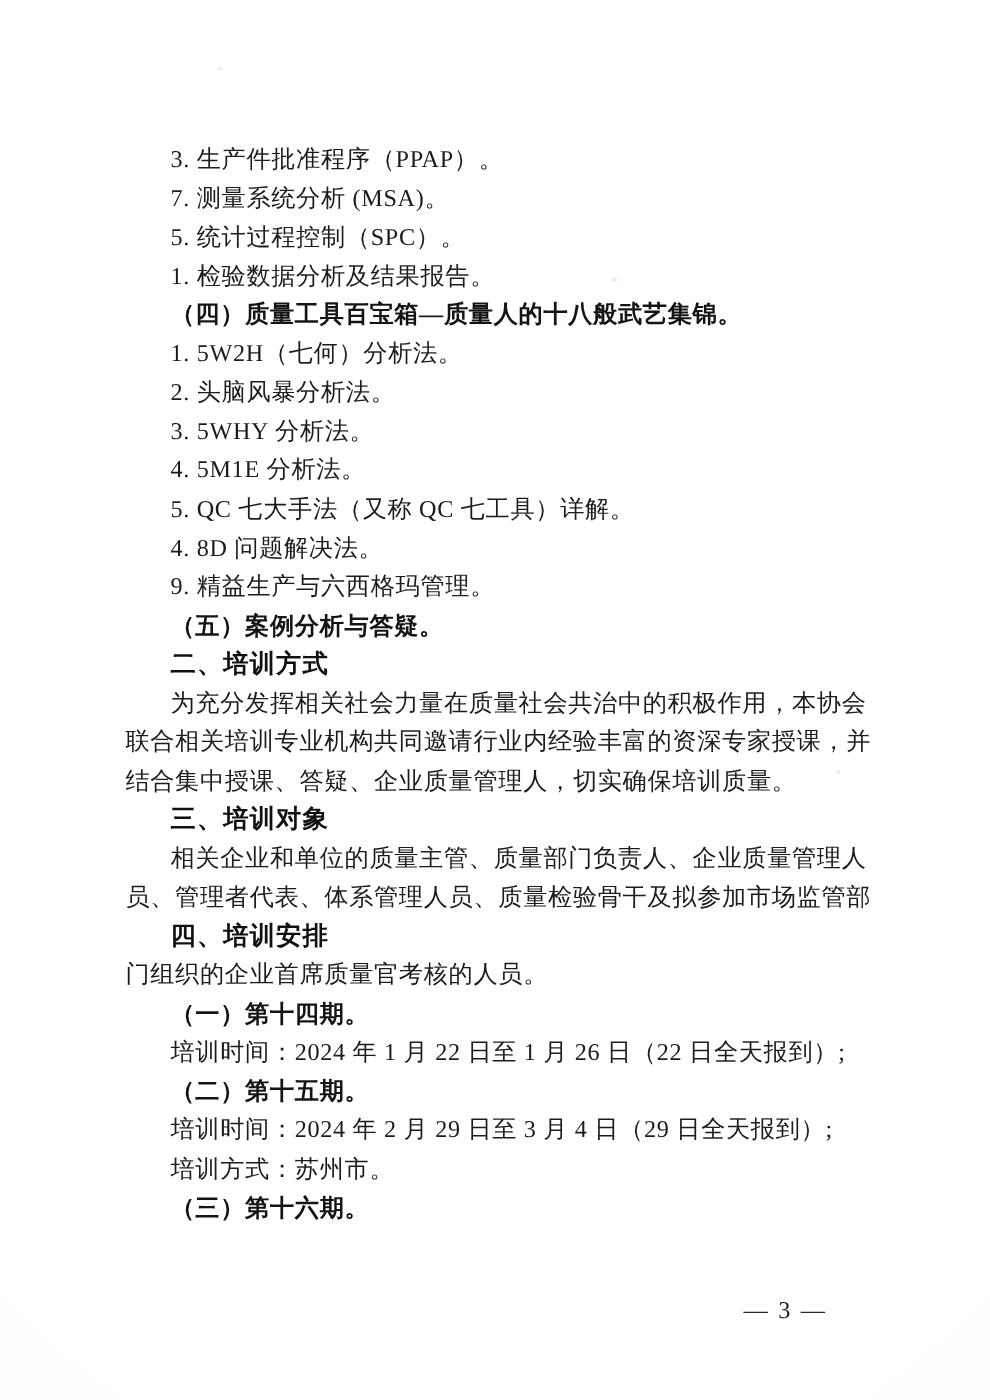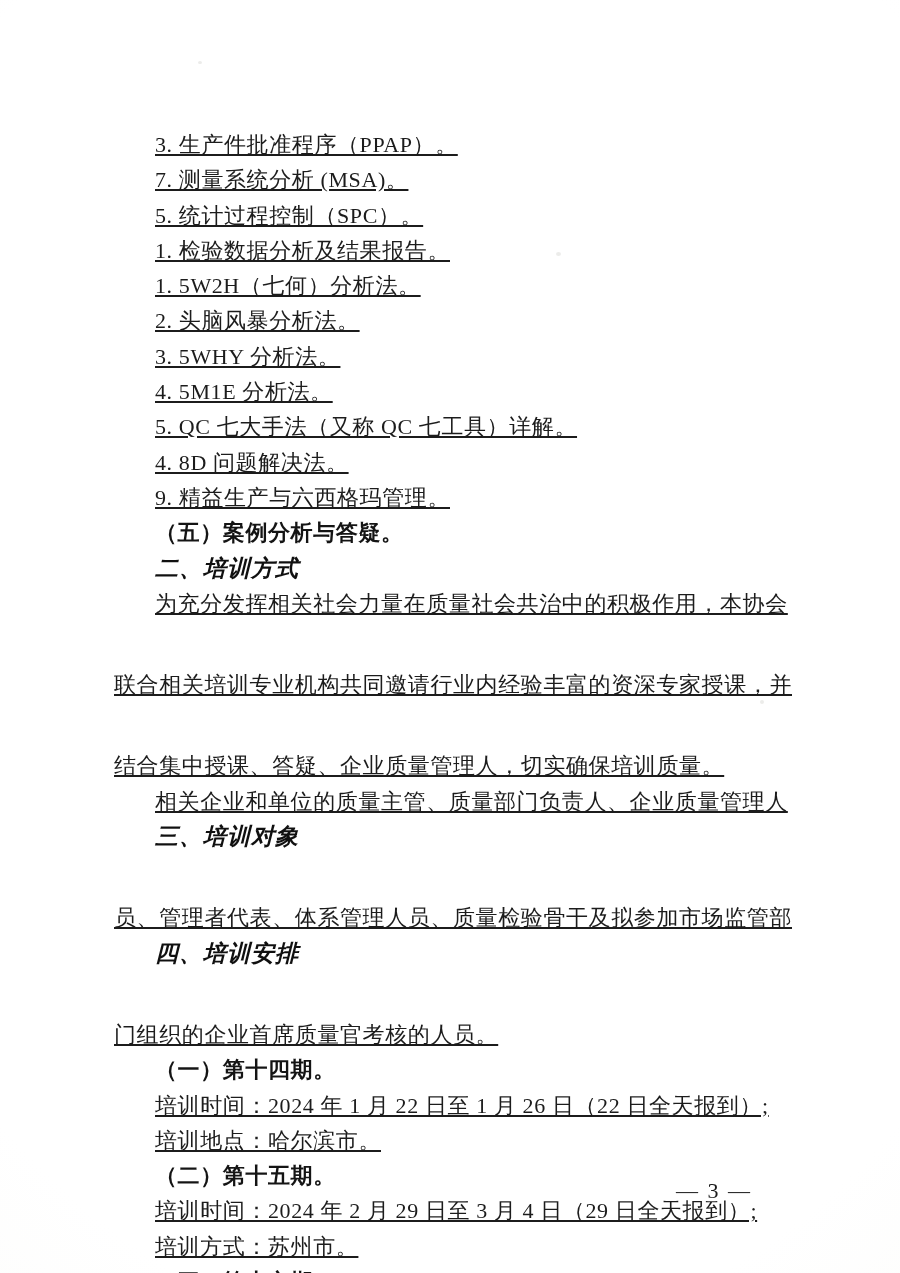--- a/index.html
+++ b/index.html
@@ -26,36 +26,34 @@
   }
   .line {
     height: 35.3px;
     line-height: 35.3px;
     font-size: 22px;
     letter-spacing: 0.6px;
     white-space: nowrap;
     color: #1c1c1c;
   }
   .line.indent-1 { padding-left: 41px; }
-  .line.indent-0 { padding-left: 0; margin-top: 46px; }
+  .line.indent-0 { padding-left: 0; }
   .line.body {
     font-weight: 400;
-    text-decoration: underline;
   }
   .line.heading-kai {
     font-weight: 700;
     color: #141414;
   }
   .line.heading-hei {
     font-family: "Liberation Sans", "DejaVu Sans", sans-serif;
     font-weight: 700;
     font-size: 23px;
     color: #101010;
     letter-spacing: 1px;
-    font-style: italic;
   }
   .footer {
     position: absolute;
     top: 1178px;
     left: 676px;
     font-size: 22px;
     letter-spacing: 2px;
     color: #1c1c1c;
     font-family: "Liberation Serif", "DejaVu Serif", serif;
   }
@@ -76,40 +74,40 @@
 <div class="page">
   <div class="speck s1"></div>
   <div class="speck s2"></div>
   <div class="speck s3"></div>
 
   <div class="text-block" id="lines-container">
       <div class="line body indent-1">3. 生产件批准程序（PPAP）。</div>
       <div class="line body indent-1">7. 测量系统分析 (MSA)。</div>
       <div class="line body indent-1">5. 统计过程控制（SPC）。</div>
       <div class="line body indent-1">1. 检验数据分析及结果报告。</div>
+      <div class="line heading-kai indent-1">（四）质量工具百宝箱—质量人的十八般武艺集锦。</div>
       <div class="line body indent-1">1. 5W2H（七何）分析法。</div>
       <div class="line body indent-1">2. 头脑风暴分析法。</div>
       <div class="line body indent-1">3. 5WHY 分析法。</div>
       <div class="line body indent-1">4. 5M1E 分析法。</div>
       <div class="line body indent-1">5. QC 七大手法（又称 QC 七工具）详解。</div>
       <div class="line body indent-1">4. 8D 问题解决法。</div>
       <div class="line body indent-1">9. 精益生产与六西格玛管理。</div>
       <div class="line heading-kai indent-1">（五）案例分析与答疑。</div>
       <div class="line heading-hei indent-1">二、培训方式</div>
       <div class="line body indent-1">为充分发挥相关社会力量在质量社会共治中的积极作用，本协会</div>
       <div class="line body indent-0">联合相关培训专业机构共同邀请行业内经验丰富的资深专家授课，并</div>
       <div class="line body indent-0">结合集中授课、答疑、企业质量管理人，切实确保培训质量。</div>
+      <div class="line heading-hei indent-1">三、培训对象</div>
       <div class="line body indent-1">相关企业和单位的质量主管、质量部门负责人、企业质量管理人</div>
-      <div class="line heading-hei indent-1">三、培训对象</div>
       <div class="line body indent-0">员、管理者代表、体系管理人员、质量检验骨干及拟参加市场监管部</div>
       <div class="line heading-hei indent-1">四、培训安排</div>
       <div class="line body indent-0">门组织的企业首席质量官考核的人员。</div>
       <div class="line heading-kai indent-1">（一）第十四期。</div>
       <div class="line body indent-1">培训时间：2024 年 1 月 22 日至 1 月 26 日（22 日全天报到）;</div>
-      <div class="line body indent-1">培训地点：哈尔滨市。</div>
       <div class="line heading-kai indent-1">（二）第十五期。</div>
       <div class="line body indent-1">培训时间：2024 年 2 月 29 日至 3 月 4 日（29 日全天报到）;</div>
       <div class="line body indent-1">培训方式：苏州市。</div>
       <div class="line heading-kai indent-1">（三）第十六期。</div>
     </div>
 
   <div class="footer">
     <span>— 3 —</span>
   </div>
 </div>

